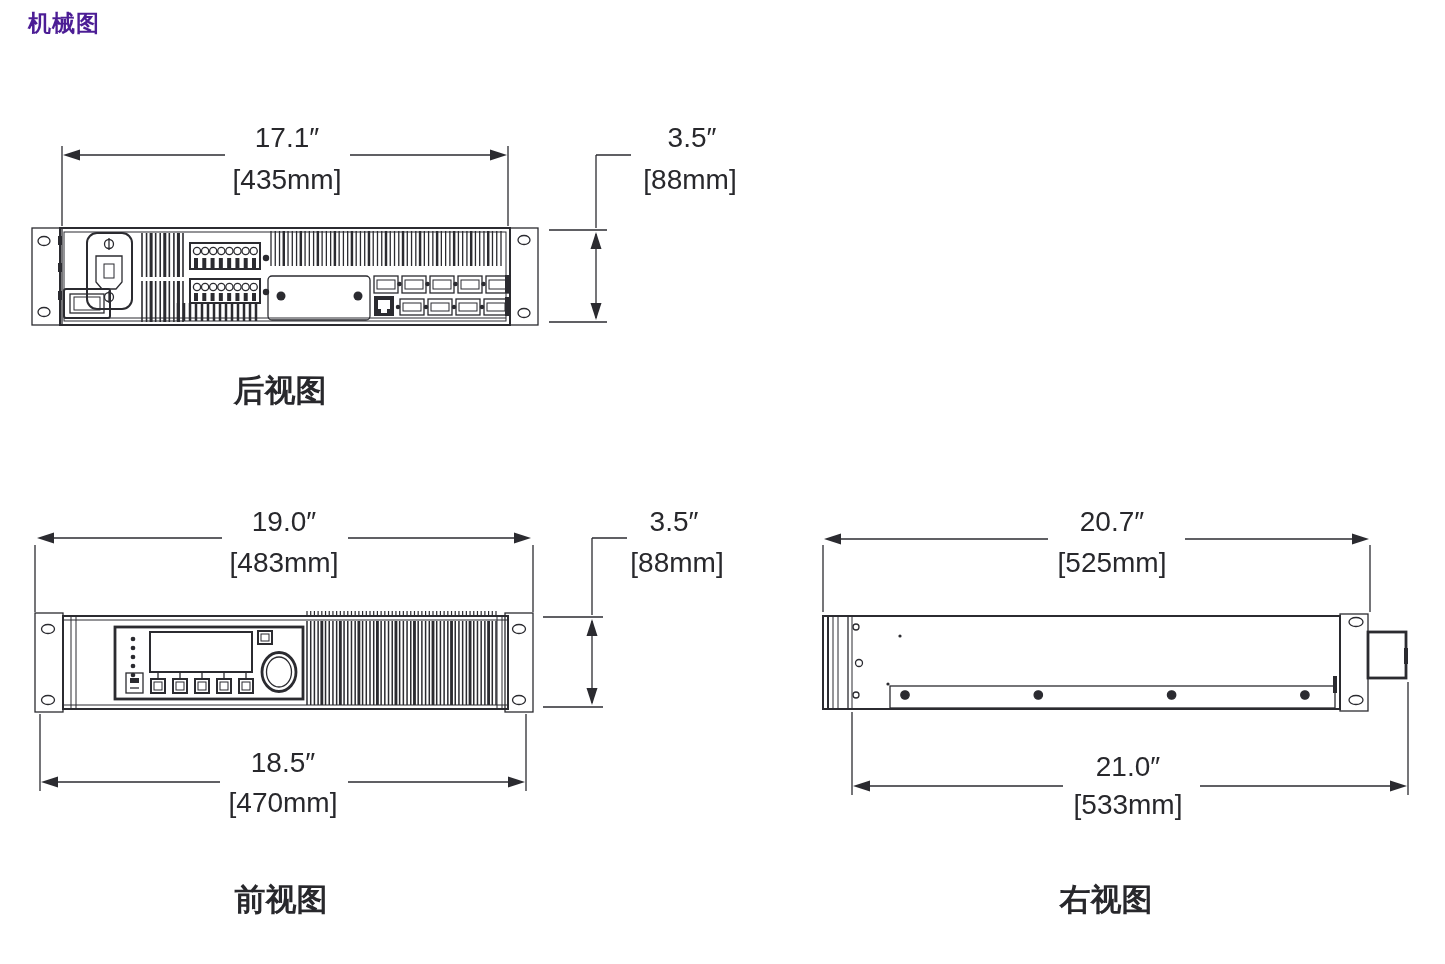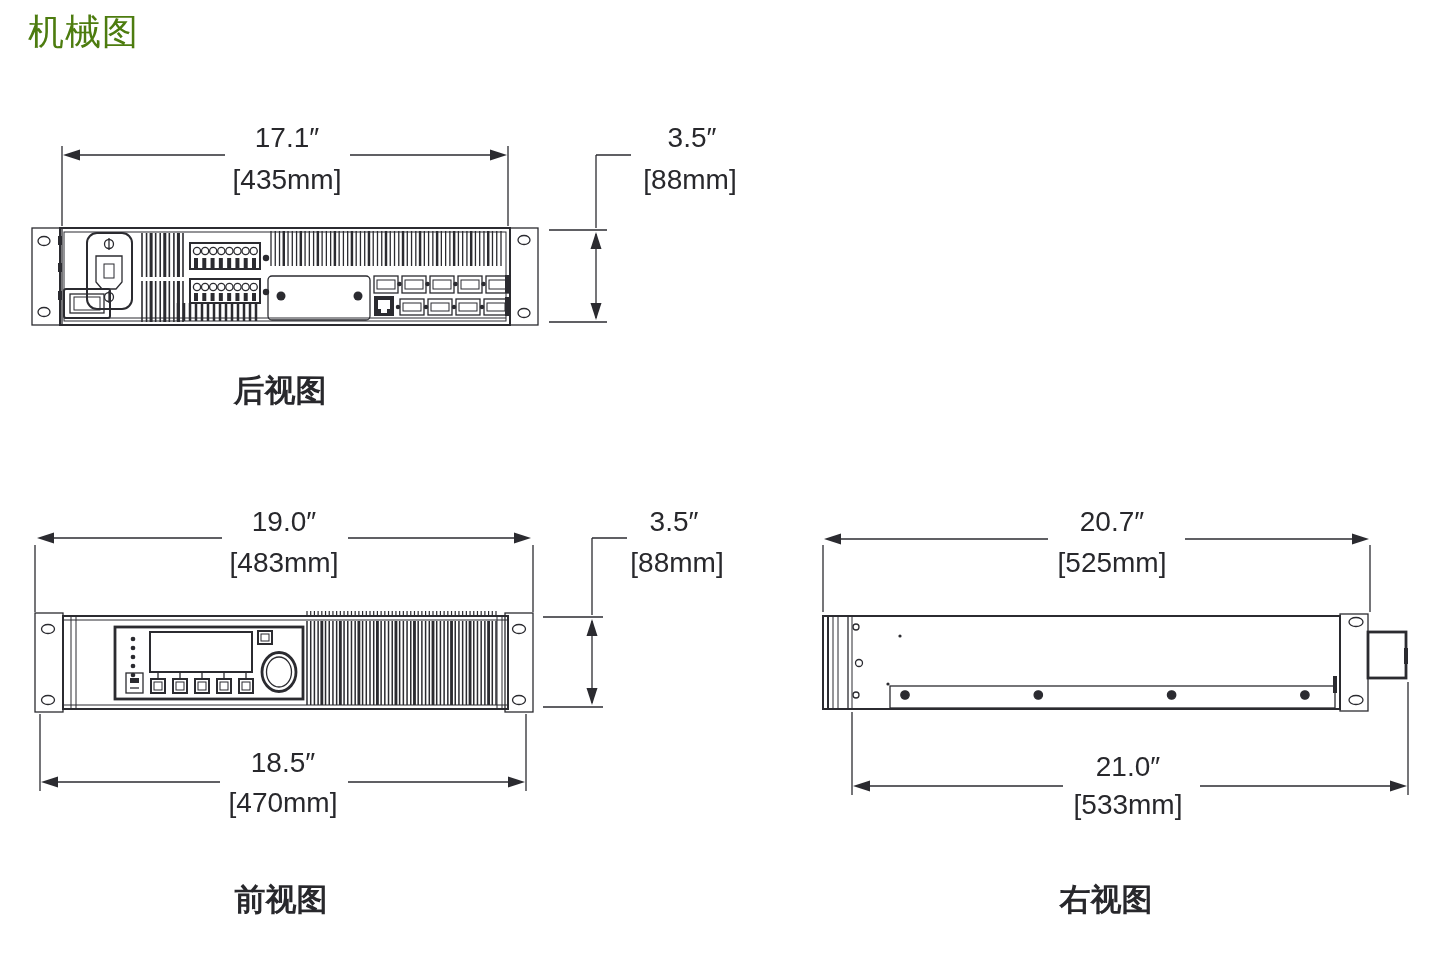--- a/index.html
+++ b/index.html
@@ -1,19 +1,19 @@
 <!DOCTYPE html>
 <html><head>
 <meta charset="utf-8">
 <style>
   html,body{margin:0;padding:0;background:#ffffff;}
   #stage{position:relative;width:1445px;height:964px;background:#ffffff;overflow:hidden;
          font-family:"Liberation Sans",sans-serif;}
-  #page-title{position:absolute;left:28px;top:8px;font-size:36px;font-weight:normal;
-              letter-spacing:1px;color:#4d7c0f;}
+  #page-title{position:absolute;left:28px;top:8px;font-size:23px;font-weight:bold;
+              letter-spacing:1px;color:#4c1d95;}
   svg{position:absolute;left:0;top:0;}
   .ln{stroke:#2b2b30;stroke-width:1.3;fill:none;}
   .ln2{stroke:#2b2b30;stroke-width:2;fill:none;}
   .ln3{stroke:#2b2b30;stroke-width:2.8;fill:none;}
   .thin{stroke:#2b2b30;stroke-width:1;fill:none;}
   .fillk{fill:#2b2b30;stroke:none;}
   .dim{font:28px "Liberation Sans",sans-serif;fill:#28282c;}
   .viewlabel{font:bold 31px "Liberation Sans",sans-serif;fill:#28282c;}
 </style>
 </head>

